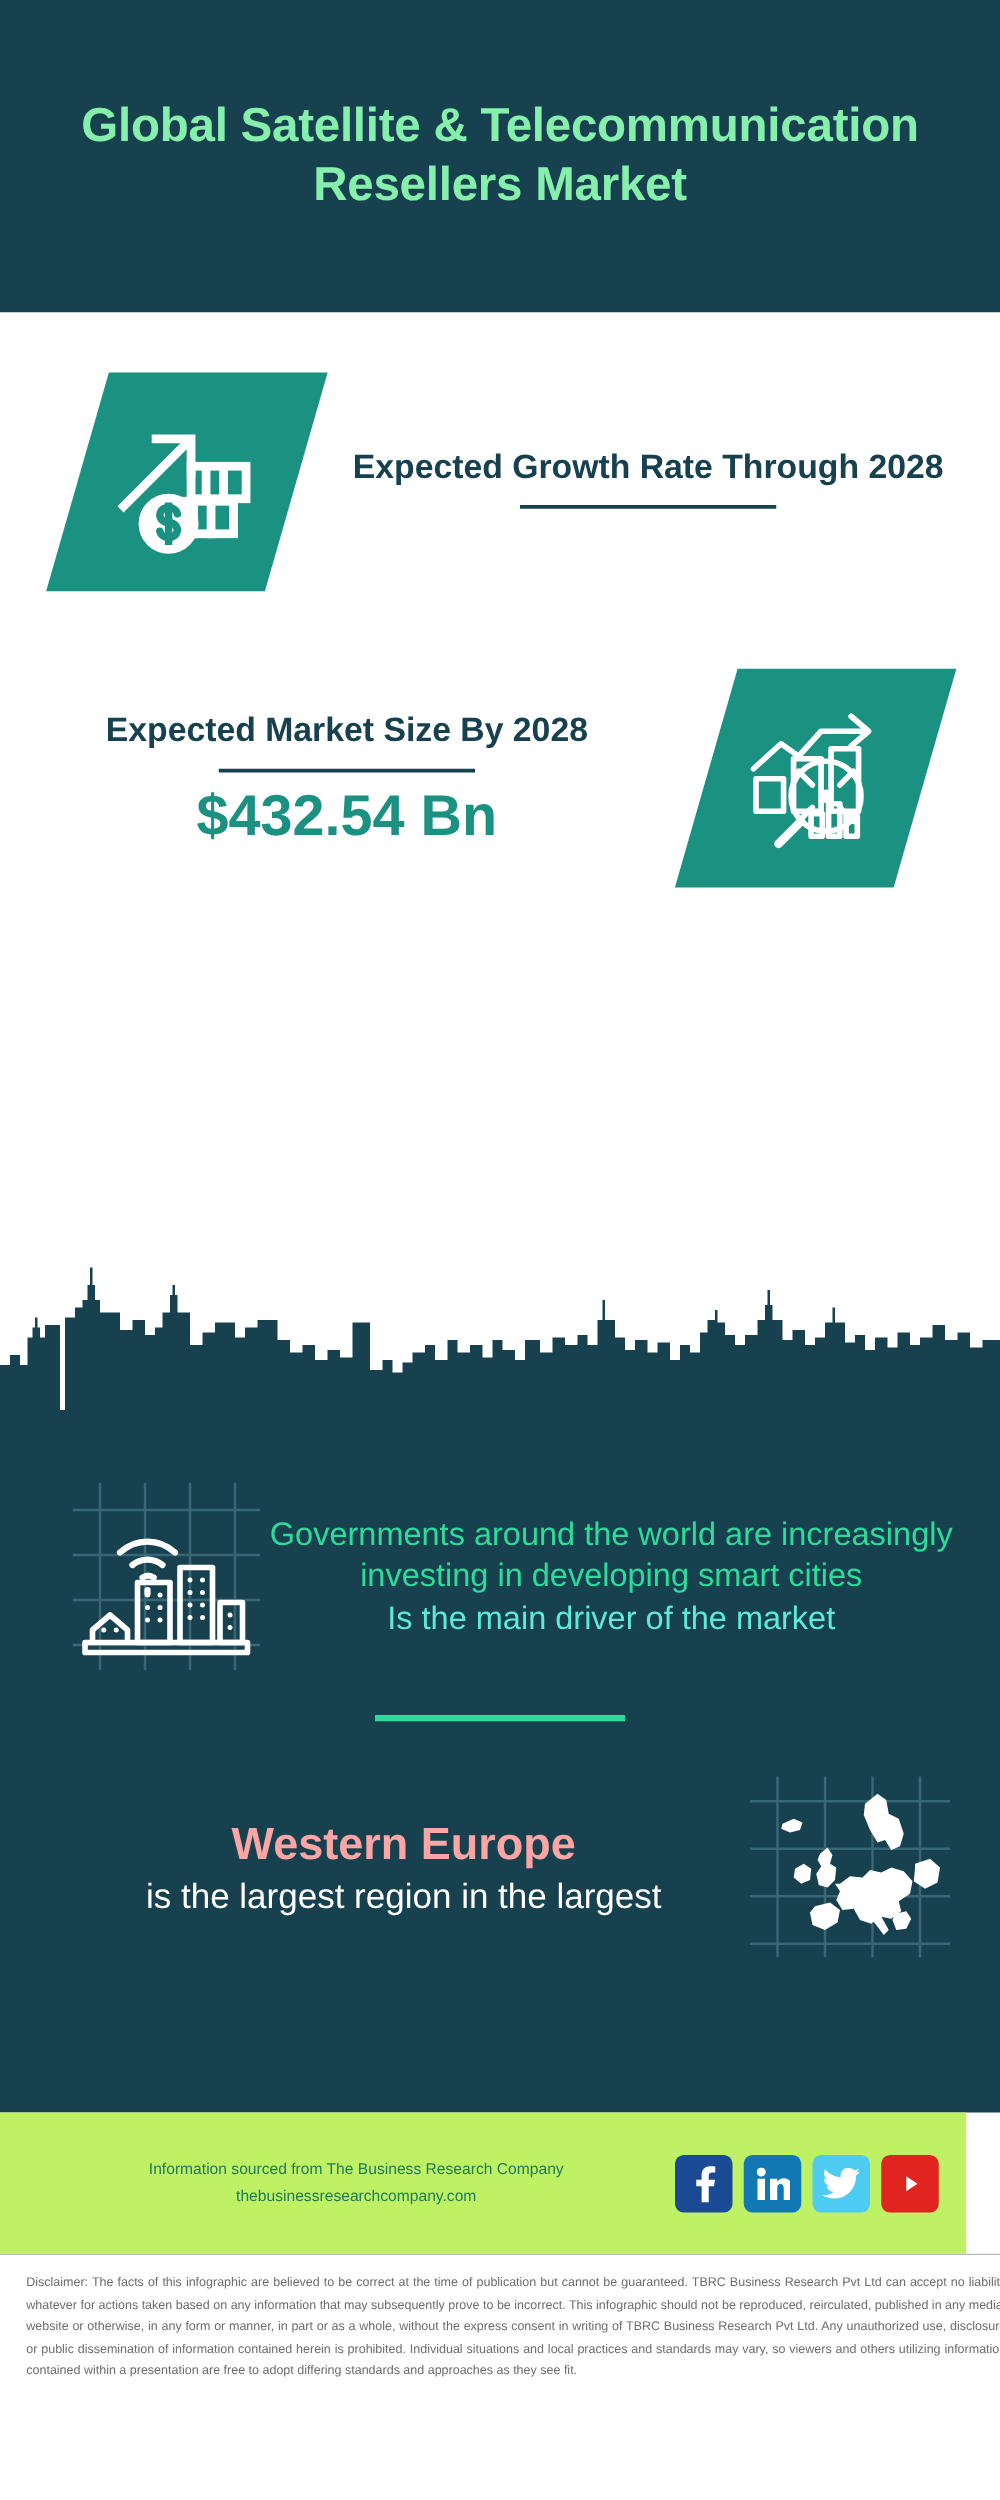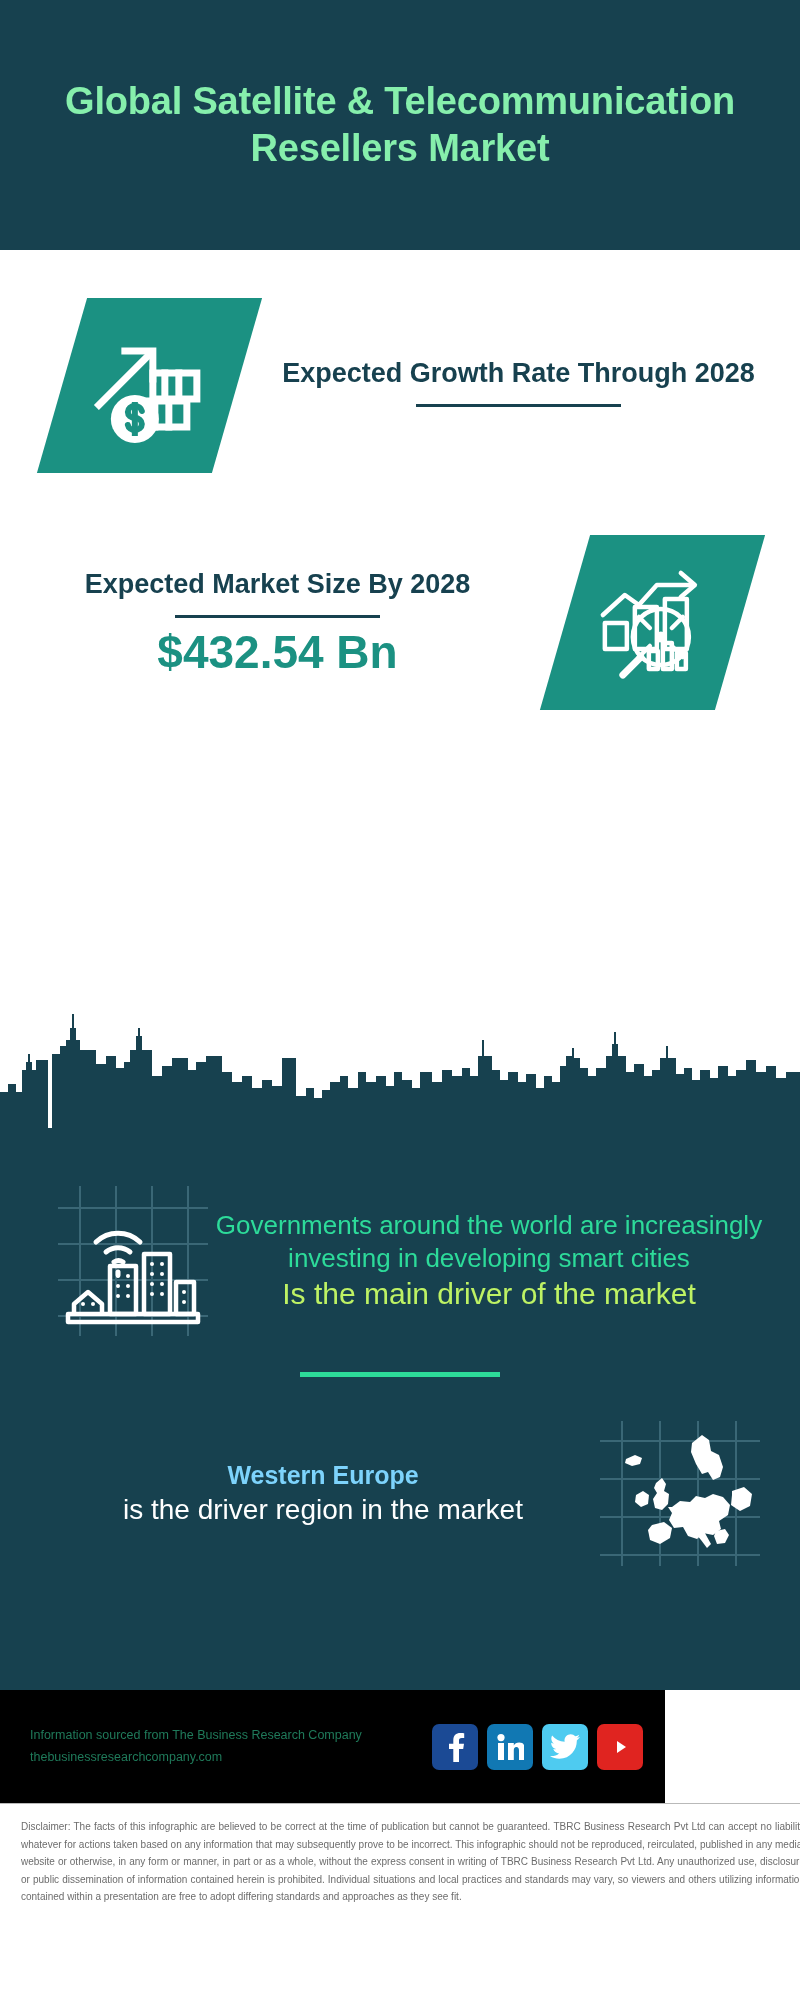--- a/index.html
+++ b/index.html
@@ -91,57 +91,58 @@
   }
   .driver-icon { flex:0 0 150px; height:150px; }
   .driver-copy { flex:1; text-align:center; padding-left:6px; }
   .driver-highlight {
     color:#2ddb9a;
     font-size:26px;
     font-weight:normal;
     line-height:1.28;
   }
   .driver-sub {
-    color:#bef264;
-    font-size:30px;
+    color:#5eead4;
+    font-size:26px;
     line-height:1.28;
   }
 
   .panel-divider {
     width:200px; height:5px;
     background:#2ddb9a;
     margin:36px auto 0 auto;
   }
 
   .region-block {
     display:flex; align-items:center;
     padding:44px 40px 0 46px;
   }
   .region-copy { flex:1; text-align:center; }
   .region-highlight {
-    color:#7dd3fc;
-    font-size:25px;
+    color:#fca5a5;
+    font-size:36px;
     font-weight:bold;
     line-height:1.3;
   }
   .region-sub {
     color:#ffffff;
     font-size:28px;
     line-height:1.3;
   }
   .region-icon { flex:0 0 160px; height:145px; }
 
   
   .footer {
     position:absolute;
     left:0; top:1690px;
-    width:665px; height:113px;
-    background:#000000;
+    width:773px; height:113px;
+    background:#bef264;
     display:flex; align-items:center;
     padding:0 22px 0 30px;
+    text-align:center;
   }
   .footer-text { flex:1; }
   .footer-line {
     color:#1f7a5a;
     font-size:12.5px;
     line-height:1.75;
   }
   .socials { display:flex; gap:9px; }
   .social {
     width:46px; height:46px;
@@ -313,21 +314,21 @@
       <div class="driver-highlight">Governments around the world are increasingly investing in developing smart cities</div>
       <div class="driver-sub">Is the main driver of the market</div>
     </div>
   </div>
 
   <div class="panel-divider"></div>
 
   <div class="region-block">
     <div class="region-copy">
       <div class="region-highlight">Western Europe</div>
-      <div class="region-sub">is the driver region in the market</div>
+      <div class="region-sub">is the largest region in the largest</div>
     </div>
     <div class="region-icon">
       <svg width="160" height="145" viewBox="0 0 160 145" fill="none">
         <g stroke="#3a6776" stroke-width="2">
           <path d="M22 0 V145 M60 0 V145 M98 0 V145 M136 0 V145"></path>
           <path d="M0 20 H160 M0 58 H160 M0 96 H160 M0 134 H160"></path>
         </g>
         <g fill="#ffffff">
 
           <path d="M26 38 l9 -4 l7 3 l-2 6 l-8 2 l-7 -3 Z"></path>

